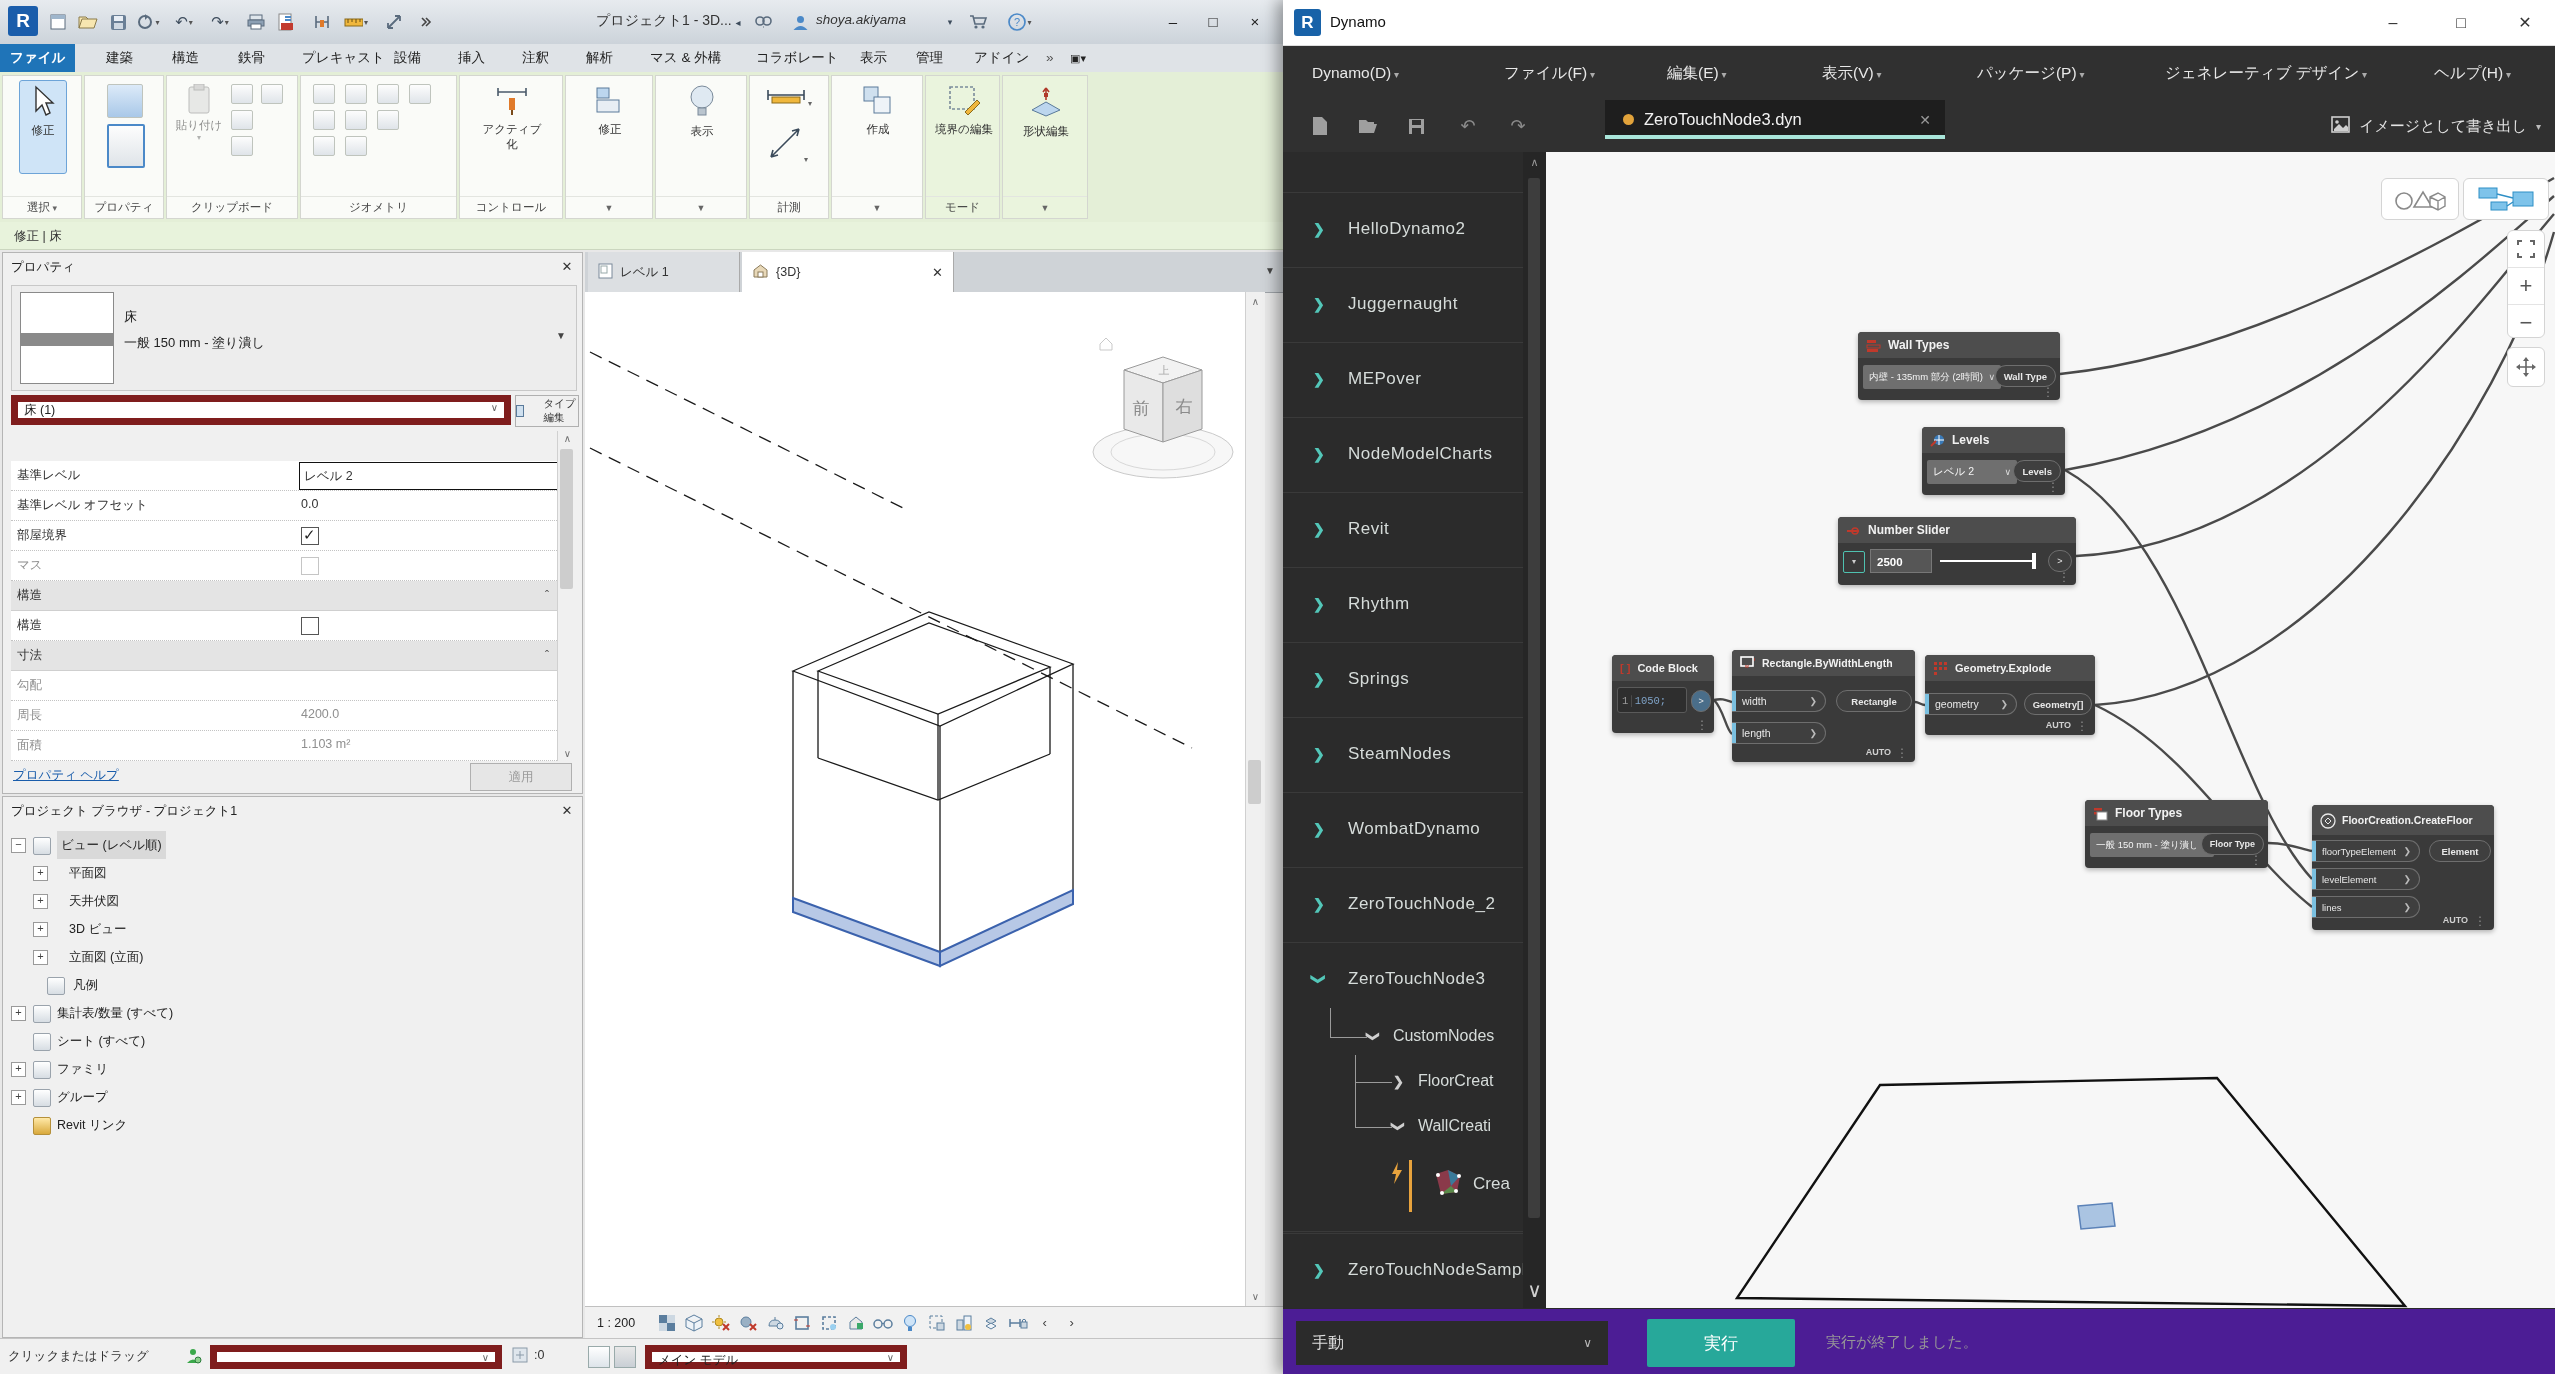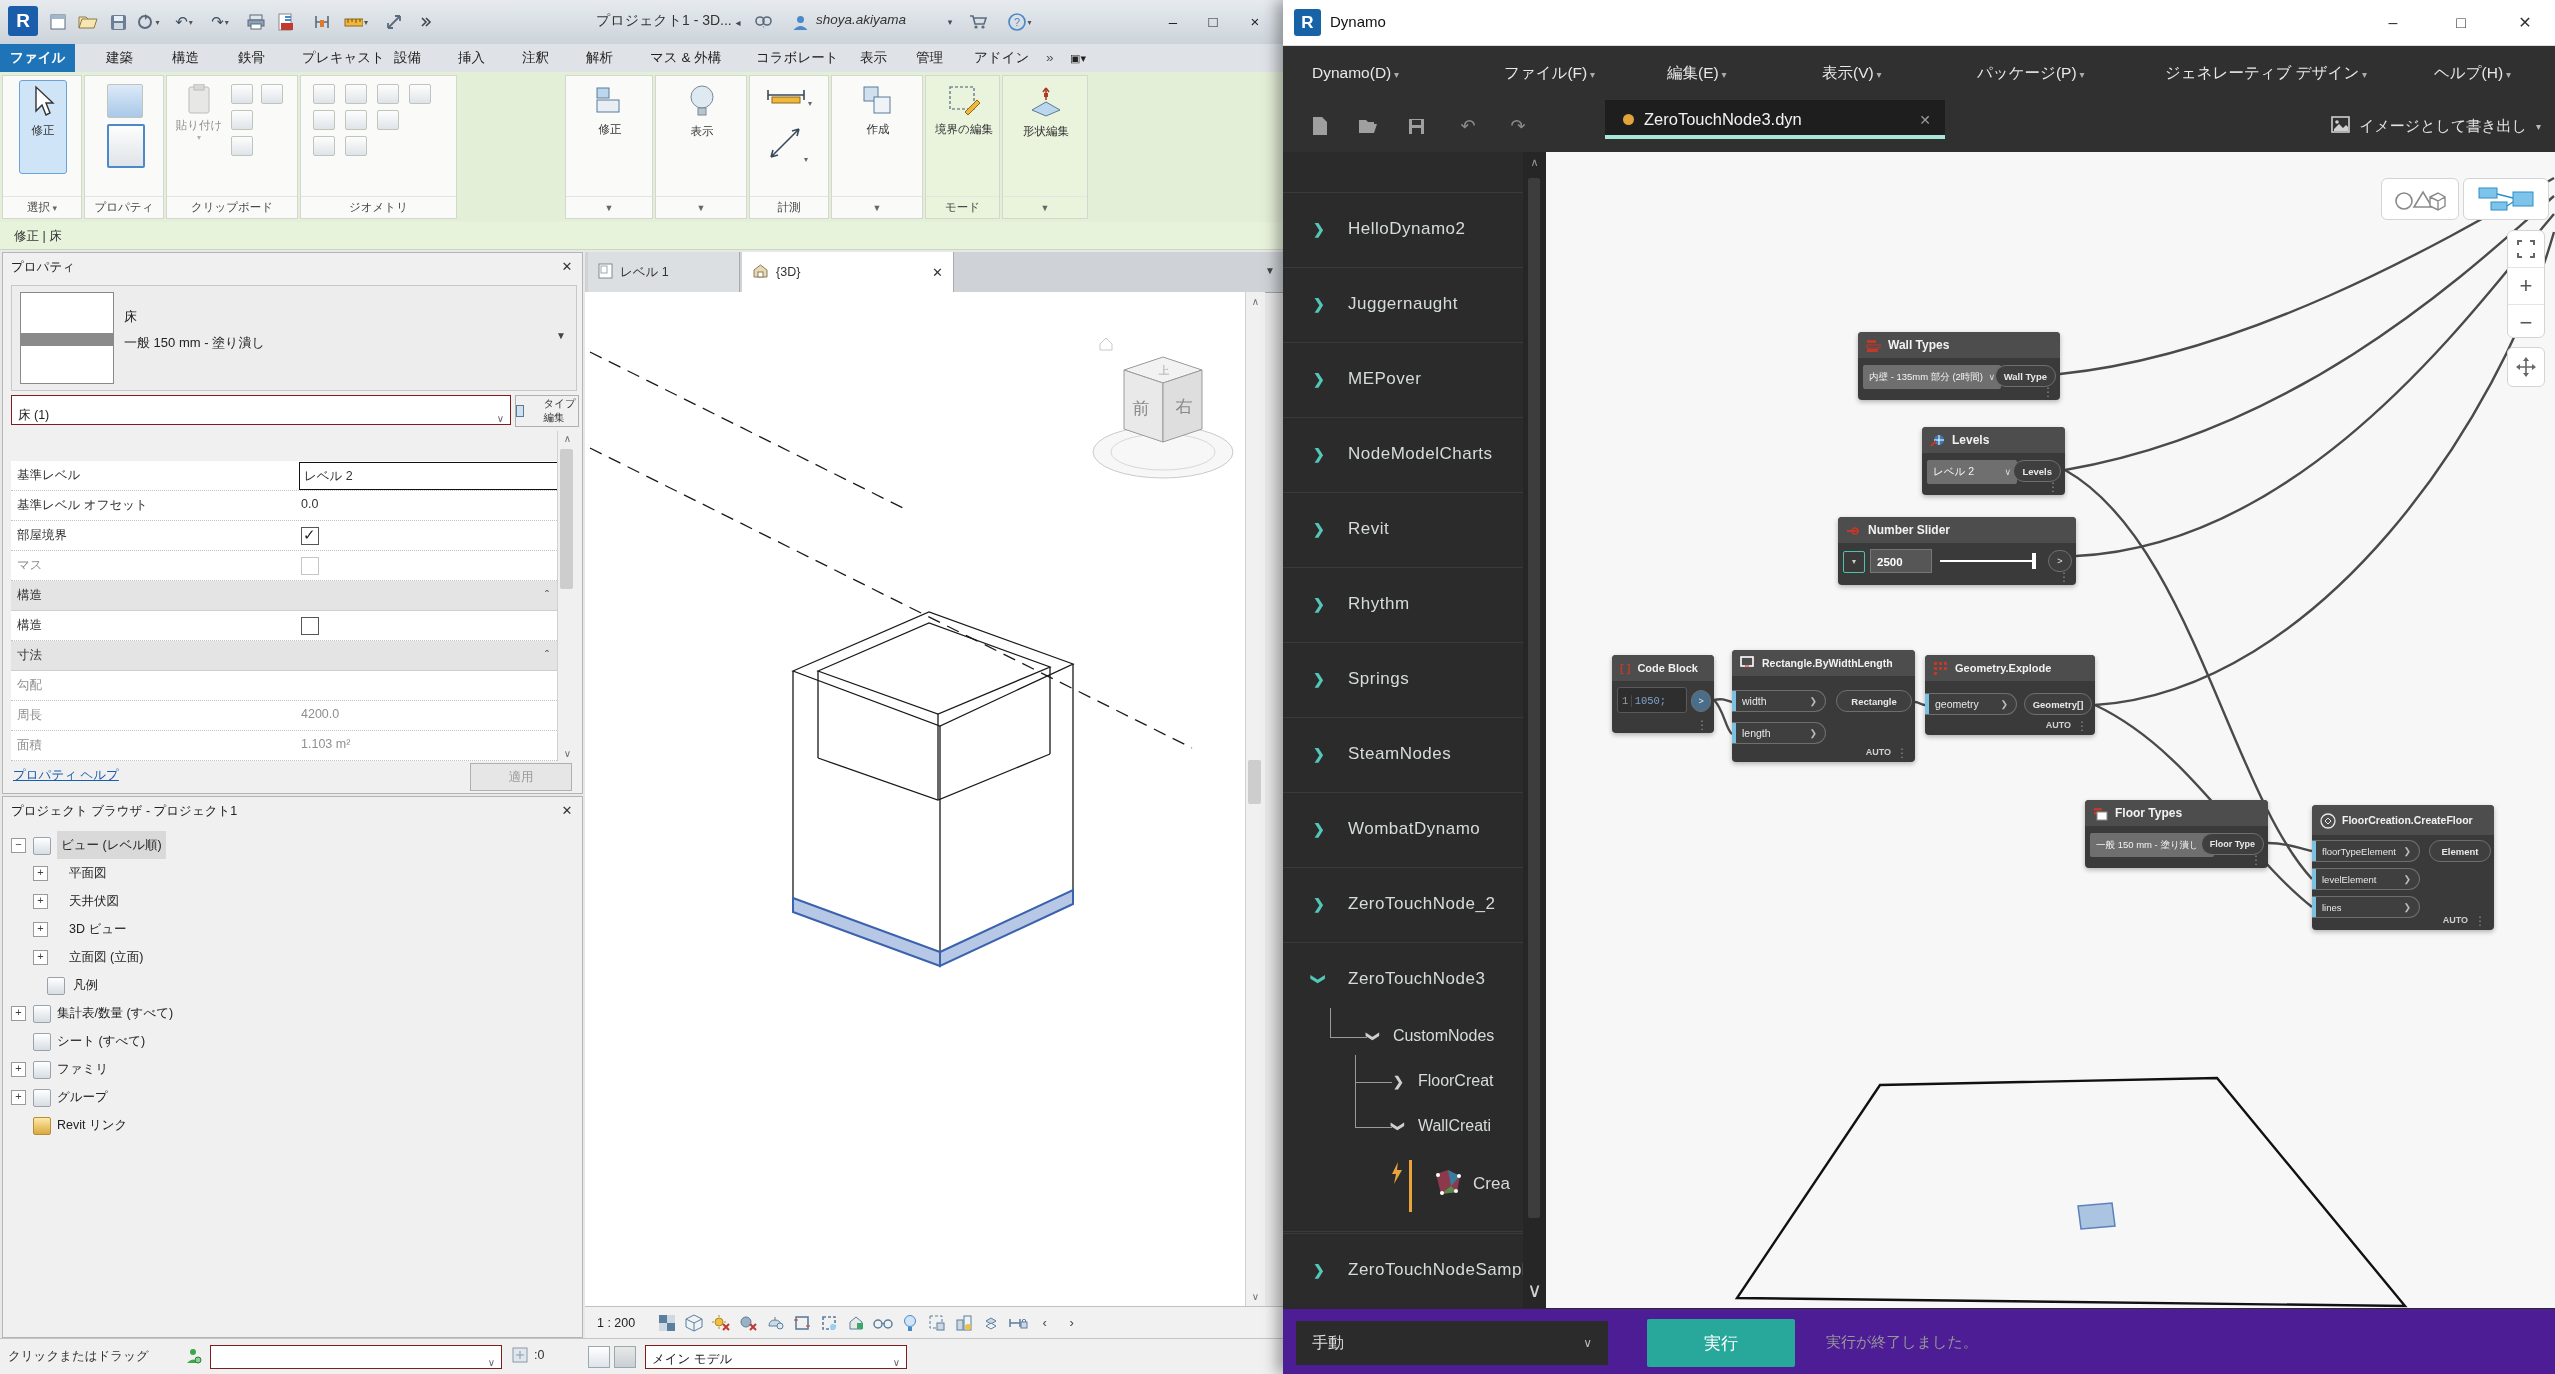--- a/index.html
+++ b/index.html
@@ -29,21 +29,21 @@
   .selbtn{background:#cfe4f7;border:1px solid #6da4d8;border-radius:3px;}
   .mini{width:20px;height:18px;border:1px solid #bfc4bd;border-radius:2px;background:linear-gradient(#fdfdfd,#dfe4e9);}
   .mini.blue{background:linear-gradient(#dceaf8,#a9c8e8);}
   .gray{filter:grayscale(1);opacity:.55;}
   
   .r-mod{position:absolute;left:0;top:222px;width:1283px;height:28px;background:#e8f3dc;border-bottom:1px solid #cbd6bf;font-size:12.5px;color:#333;line-height:28px;padding-left:14px;box-sizing:border-box;}
   
   .ppanel{position:absolute;background:#f0f0f0;border:1px solid #b5b5b5;box-sizing:border-box;}
   .ptitle{position:absolute;left:0;top:0;right:0;height:28px;font-size:12.5px;color:#222;line-height:28px;padding-left:8px;}
   .pclose{position:absolute;top:5px;right:6px;width:18px;height:18px;font-size:13px;color:#333;text-align:center;line-height:18px;}
-  .combo{background:#fff;border:1px solid #7f1d1d;font-size:12.5px;color:#222;display:flex;align-items:flex-end;padding:0 6px;box-sizing:border-box;}
+  .combo{background:#fff;border:7px solid #7f1d1d;font-size:12.5px;color:#222;display:flex;align-items:flex-start;padding:0 6px;box-sizing:border-box;}
   .combo .cv{flex:1;overflow:hidden;white-space:nowrap;}
   .combo::after{content:"∨";font-size:10px;color:#666;}
   .prow{position:absolute;left:8px;width:564px;height:30px;border-bottom:1px dotted #c3c3c3;font-size:12.5px;color:#333;box-sizing:border-box;background:#fff;}
   .prow .lbl{position:absolute;left:6px;top:6px;}
   .prow .val{position:absolute;left:290px;top:6px;right:24px;}
   .prow.grp{background:#e4e4e4;font-weight:normal;border-bottom:1px solid #cfcfcf;}
   .prow.grp::after{content:"ˆ";position:absolute;right:26px;top:8px;color:#555;font-size:12px;}
   .prow .valbox{position:absolute;left:288px;top:1px;width:254px;height:26px;border:1.5px solid #111;line-height:26px;padding-left:4px;}
   .cbx{position:absolute;left:290px;top:6px;width:16px;height:16px;border:1px solid #555;background:#fff;}
   .cbx.on::after{content:"✓";position:absolute;left:1px;top:-2px;font-size:15px;color:#222;}
@@ -284,20 +284,31 @@
       <div class="mini" style="position:absolute;left:12px;top:34px"></div>
       <div class="mini" style="position:absolute;left:12px;top:60px"></div>
       <div class="mini" style="position:absolute;left:44px;top:8px"></div>
       <div class="mini" style="position:absolute;left:44px;top:34px"></div>
       <div class="mini" style="position:absolute;left:44px;top:60px"></div>
       <div class="mini" style="position:absolute;left:76px;top:8px"></div>
       <div class="mini" style="position:absolute;left:76px;top:34px"></div>
       <div class="mini" style="position:absolute;left:108px;top:8px"></div>
       <div class="rlabel"><span>ジオメトリ</span></div>
     </div>
+    <div class="rpanel" style="left:459px;width:104px">
+      <div class="bigbtn" style="left:18px;top:4px;width:68px;height:100px">
+        <span class="bic"><svg width="34" height="34">
+                <path d="M3 8 H31 M3 4 V12 M31 4 V12" stroke="#4a5a6a" stroke-width="1.6"></path>
+                <rect x="14" y="14" width="6" height="12" fill="#e07a2a"></rect>
+                <path d="M17 26 V31" stroke="#7a4a1a" stroke-width="2"></path>
+              </svg></span>
+        <span>アクティブ化</span>
+      </div>
+      <div class="rlabel"><span>コントロール</span></div>
+    </div>
     <div class="rpanel" style="left:565px;width:88px">
       <div class="bigbtn" style="left:16px;top:4px;width:56px;height:100px">
         <span class="bic"><svg width="34" height="34">
                 <rect x="4" y="4" width="12" height="10" fill="#bcd6ee" stroke="#5a7a9a"></rect>
                 <rect x="4" y="16" width="22" height="12" fill="#e8eef4" stroke="#5a7a9a"></rect>
               </svg></span>
         <span>修正</span>
       </div>
       <div class="rlabel"><span style="font-size:9px;color:#666">▼</span></div>
     </div>

